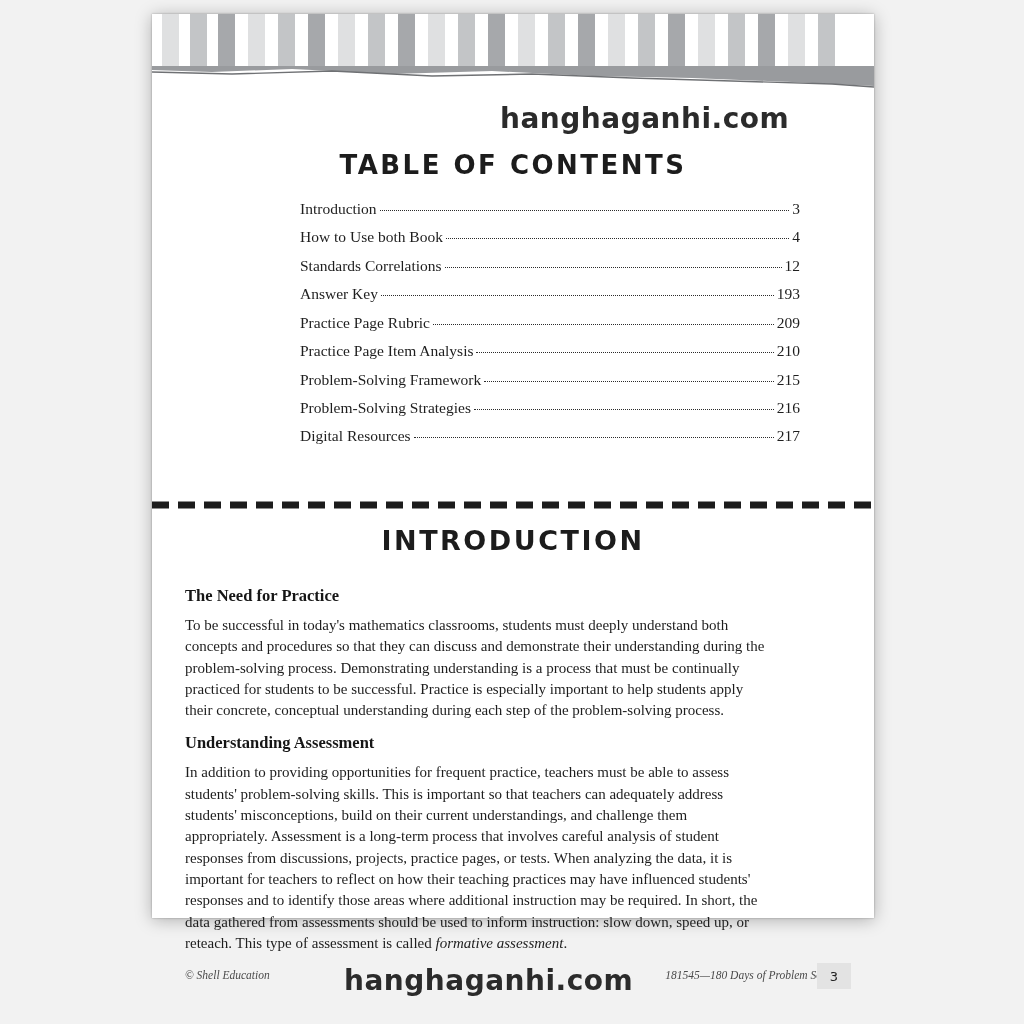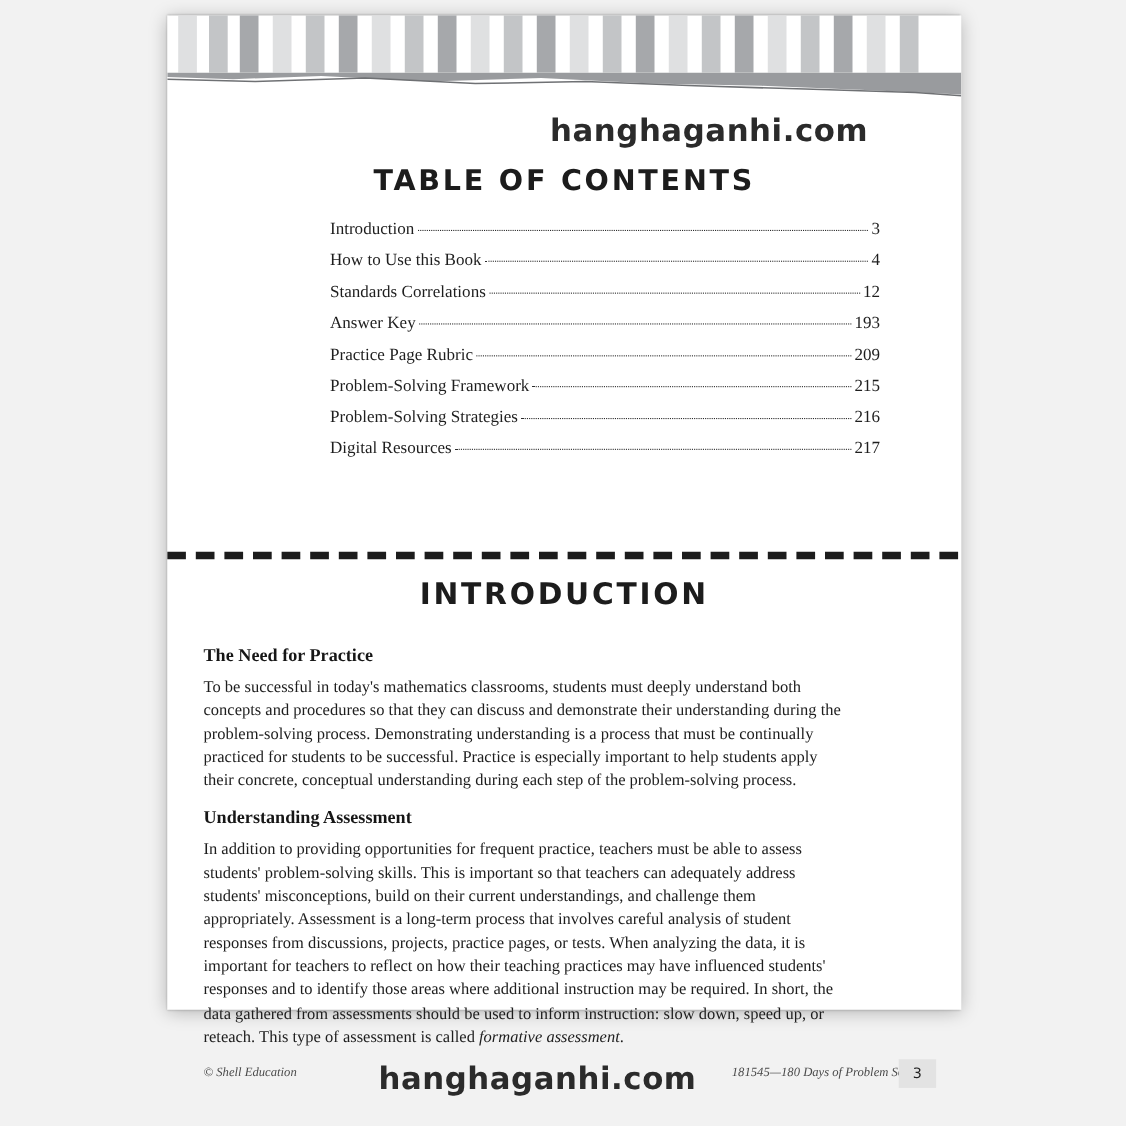--- a/index.html
+++ b/index.html
@@ -215,38 +215,43 @@
 
   <div class="toc-title">TABLE OF CONTENTS</div>
 
   <div class="toc-list">
     <div class="toc-row">
       <span class="toc-label">Introduction</span>
       <span class="toc-dots"></span>
       <span class="toc-page">3</span>
     </div>
     <div class="toc-row">
-      <span class="toc-label">How to Use this Book</span>
+      <span class="toc-label">How to Use both Book</span>
       <span class="toc-dots"></span>
       <span class="toc-page">4</span>
     </div>
     <div class="toc-row">
       <span class="toc-label">Standards Correlations</span>
       <span class="toc-dots"></span>
       <span class="toc-page">12</span>
     </div>
     <div class="toc-row">
       <span class="toc-label">Answer Key</span>
       <span class="toc-dots"></span>
       <span class="toc-page">193</span>
     </div>
     <div class="toc-row">
       <span class="toc-label">Practice Page Rubric</span>
       <span class="toc-dots"></span>
       <span class="toc-page">209</span>
+    </div>
+    <div class="toc-row">
+      <span class="toc-label">Practice Page Item Analysis</span>
+      <span class="toc-dots"></span>
+      <span class="toc-page">210</span>
     </div>
     <div class="toc-row">
       <span class="toc-label">Problem-Solving Framework</span>
       <span class="toc-dots"></span>
       <span class="toc-page">215</span>
     </div>
     <div class="toc-row">
       <span class="toc-label">Problem-Solving Strategies</span>
       <span class="toc-dots"></span>
       <span class="toc-page">216</span>

